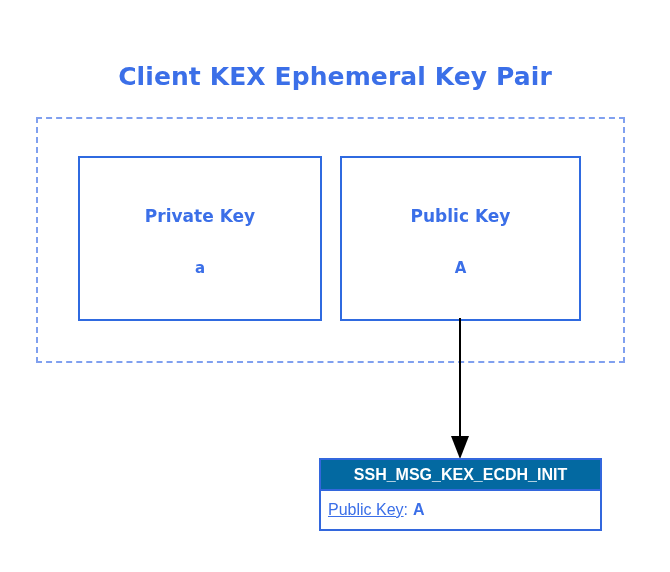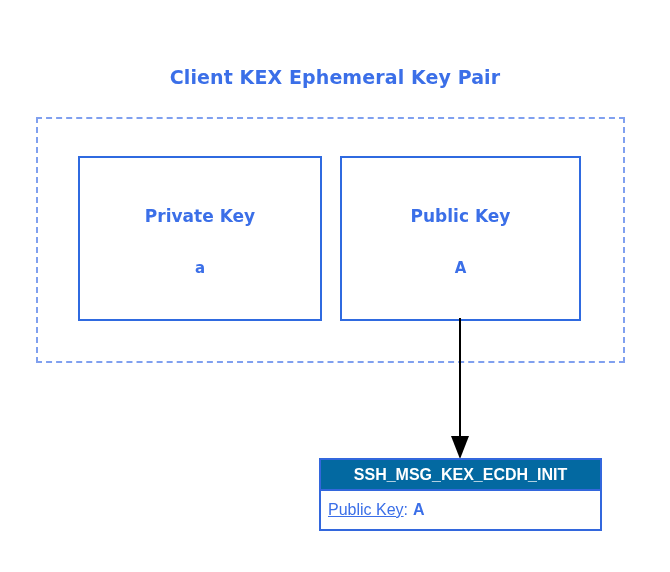--- a/index.html
+++ b/index.html
@@ -22,21 +22,21 @@
     height: 572px;
   }
 
   
   .diagram-title {
     position: absolute;
     left: 0;
     top: 64px;
     width: 670px;
     text-align: center;
-    font-size: 19px;
+    font-size: 25px;
     font-weight: bold;
     color: #3b6fe8;
     letter-spacing: 0.1px;
     line-height: 26px;
   }
 
   
   .group-box {
     position: absolute;
     left: 36px;

